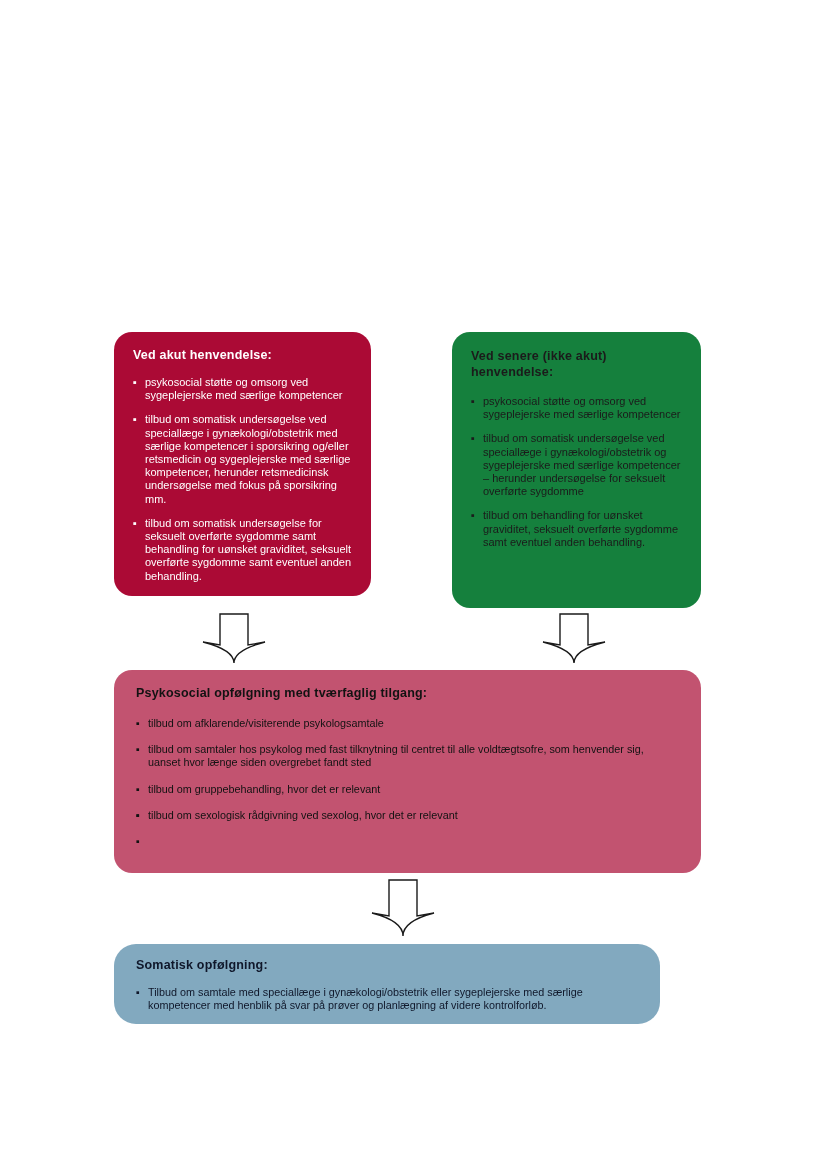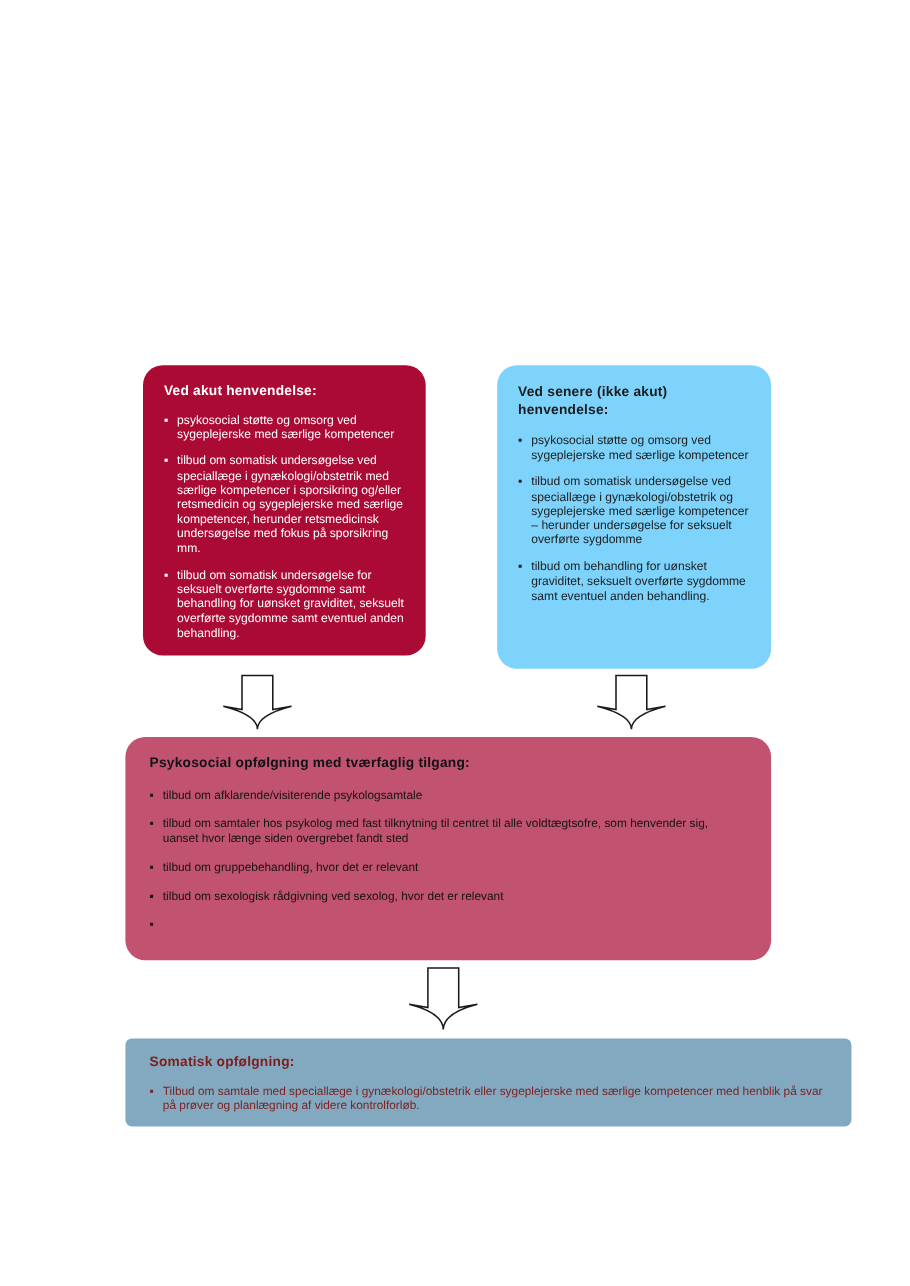--- a/index.html
+++ b/index.html
@@ -55,40 +55,39 @@
 
   
   #box-acute {
     left: 114px;
     top: 332px;
     width: 257px;
     height: 264px;
     background: #AB0A35;
     padding: 16px 19px 14px 19px;
     color: #ffffff;
-    margin-left: 16px;
   }
   #box-acute .card-title {
     font-size: 12.5px;
     line-height: 15px;
     margin-bottom: 13px;
   }
   #box-acute ul.bullets {
     font-size: 11px;
     line-height: 13.2px;
   }
   #box-acute ul.bullets li { margin-bottom: 11px; }
 
   
   #box-later {
     left: 452px;
     top: 332px;
     width: 249px;
     height: 276px;
-    background: #7dd3fc;
+    background: #15803d;
     padding: 16px 19px 14px 19px;
     color: #1b1b1b;
   }
   #box-later .card-title {
     font-size: 12.5px;
     line-height: 16px;
     margin-bottom: 15px;
   }
   #box-later ul.bullets {
     font-size: 11px;
@@ -114,26 +113,26 @@
   #box-psychosocial ul.bullets {
     font-size: 10.8px;
     line-height: 13.2px;
   }
   #box-psychosocial ul.bullets li { margin-bottom: 13px; }
 
   
   #box-somatic {
     left: 114px;
     top: 944px;
-    width: 660px;
+    width: 546px;
     height: 80px;
     background: #82A9BF;
     padding: 14px 22px 12px 22px;
-    color: #7f1d1d;
-    border-radius: 6px;
+    color: #0f172a;
+    border-radius: 22px;
   }
   #box-somatic .card-title {
     font-size: 12.5px;
     line-height: 15px;
     margin-bottom: 13px;
   }
   #box-somatic ul.bullets {
     font-size: 10.8px;
     line-height: 13.2px;
   }

